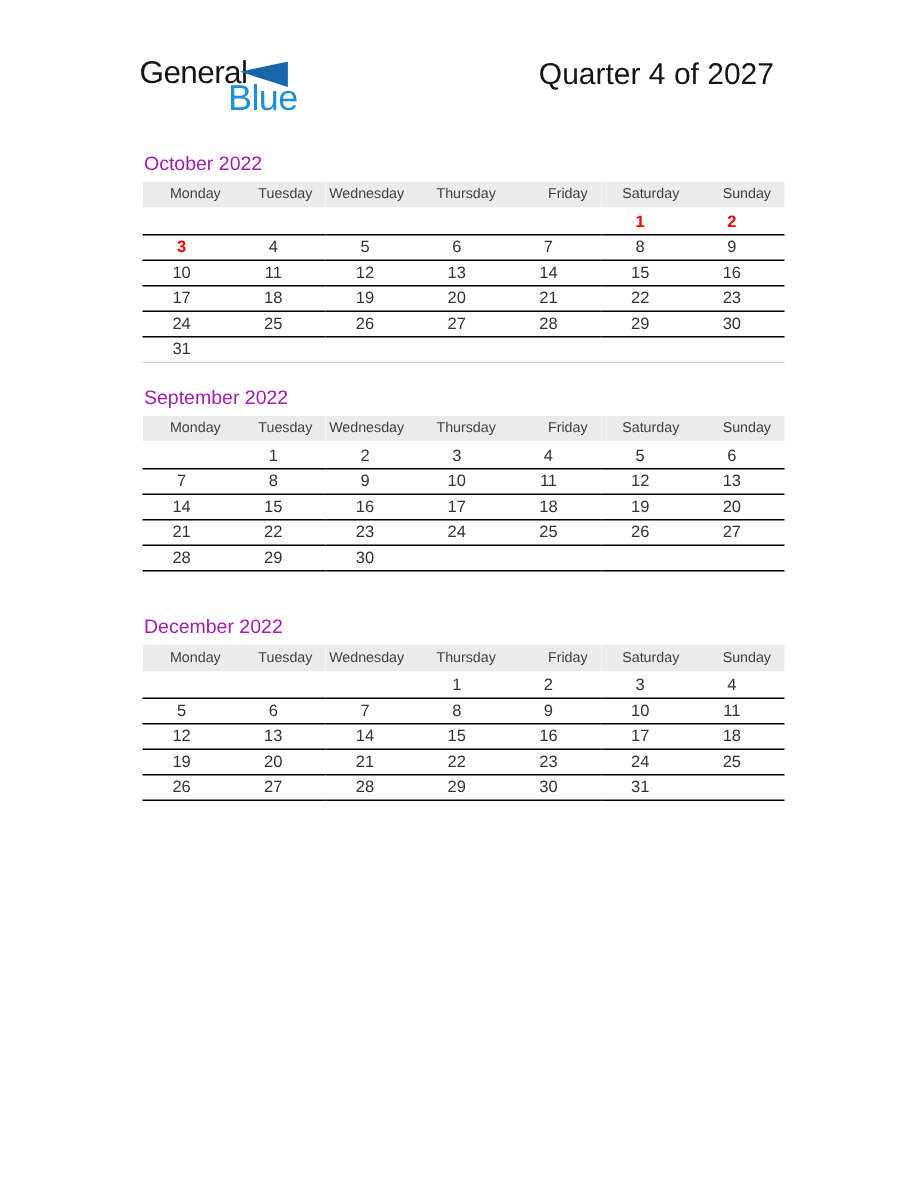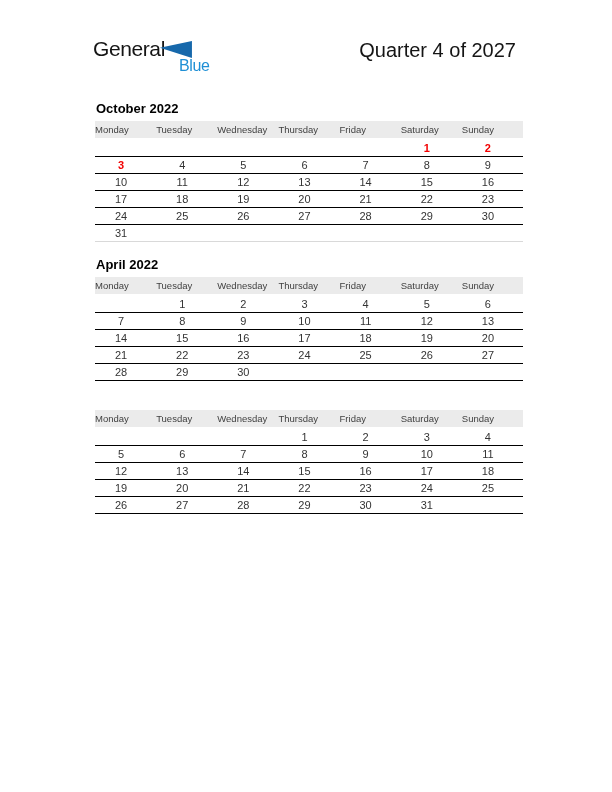--- a/index.html
+++ b/index.html
@@ -11,41 +11,41 @@
 
   
   .brand { position:absolute; left:93px; top:39px; }
   .brand-top { display:flex; align-items:flex-end; }
   .brand-general { font-size:21px; line-height:20px; color:#151515; letter-spacing:-0.4px; }
   .brand-triangle {
     width:32px; height:17px; margin-left:-5px; margin-bottom:1px;
     background:var(--logo-triangle,#1668ab);
     clip-path:polygon(0 40%, 100% 0, 100% 100%);
   }
-  .brand-blue { font-size:16px; line-height:17px; margin-left:86px; margin-top:-2px;
+  .brand-blue { font-size:24px; line-height:17px; margin-left:59px; margin-top:-2px;
     color:var(--logo-blue,#1e8fd5); letter-spacing:-0.4px; }
 
   
   .doc-header { position:absolute; top:38px; right:96px; text-align:right; }
   .doc-title { font-size:20px; line-height:24px; color:#151515; }
   .doc-subtitle { font-size:13px; line-height:17px; color:#151515; margin-top:2px; }
 
   
   .month-section { position:absolute; left:95px; width:428px; }
   .m0 { top:101px; }
   .m1 { top:257px; }
   .m2 { top:410px; }
-  .month-title { font-size:13px; font-weight:700; color:#000000; margin:0 0 5px 1px; }
+  .month-title { font-size:13px; font-weight:400; color:#a21caf; margin:0 0 5px 1px; }
 
   table.cal { width:428px; border-collapse:collapse; table-layout:fixed; }
   .cal th {
     background:var(--header-bg,#ebebeb); background-clip:padding-box;
     border-bottom:3px solid transparent;
     font-weight:400; font-size:9.5px; color:#3f3f3f;
-    height:16px; padding:0 9px 0 0; text-align:left;
+    height:16px; padding:0 9px 0 0; text-align:right;
   }
   .cal td {
     height:16px; font-size:11px; color:#333; text-align:center;
     padding:0 9px 0 0; border-bottom:1.5px solid var(--grid-line,#000);
   }
   .cal tr.light-border td { border-bottom:1px solid var(--light-line,#d9d9d9); }
   .cal td.red { color:var(--holiday-red,#f20000); font-weight:700; }
 
   
   .notes { position:absolute; left:96px; top:570px; }
@@ -134,21 +134,21 @@
             <td></td>
             <td></td>
             <td></td>
             <td></td>
             <td></td>
           </tr>
         </tbody>
       </table>
     </div>
   <div class="month-section m1">
-      <div class="month-title">April 2022</div>
+      <div class="month-title">September 2022</div>
       <table class="cal">
         <thead>
           <tr>
             <th>Monday</th>
             <th>Tuesday</th>
             <th>Wednesday</th>
             <th>Thursday</th>
             <th>Friday</th>
             <th>Saturday</th>
             <th>Sunday</th>
@@ -197,20 +197,21 @@
             <td>30</td>
             <td></td>
             <td></td>
             <td></td>
             <td></td>
           </tr>
         </tbody>
       </table>
     </div>
   <div class="month-section m2">
+      <div class="month-title">December 2022</div>
       <table class="cal">
         <thead>
           <tr>
             <th>Monday</th>
             <th>Tuesday</th>
             <th>Wednesday</th>
             <th>Thursday</th>
             <th>Friday</th>
             <th>Saturday</th>
             <th>Sunday</th>

